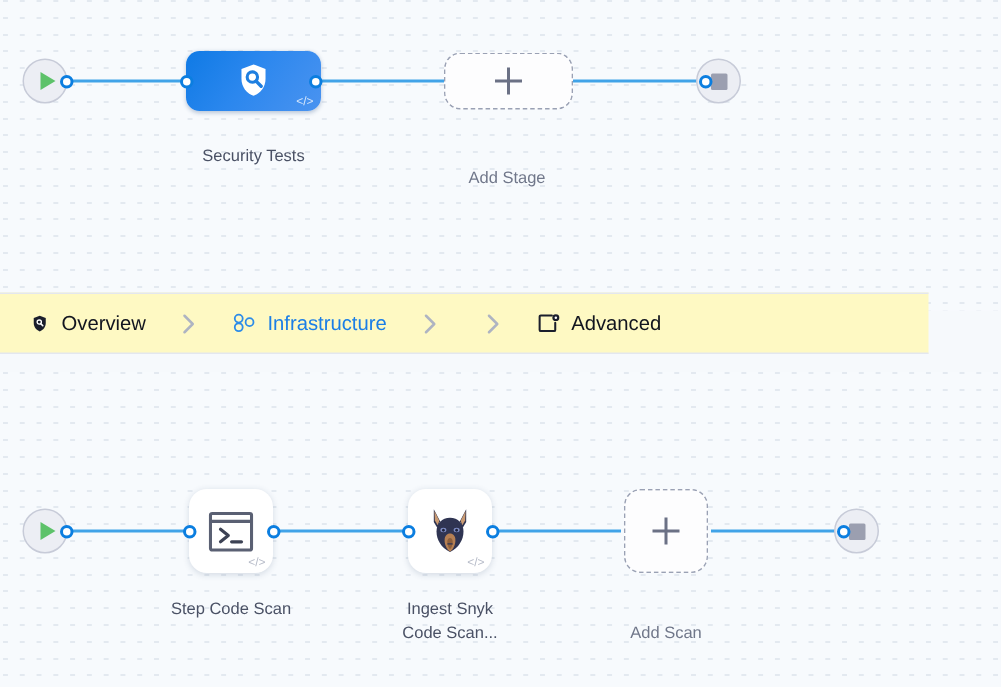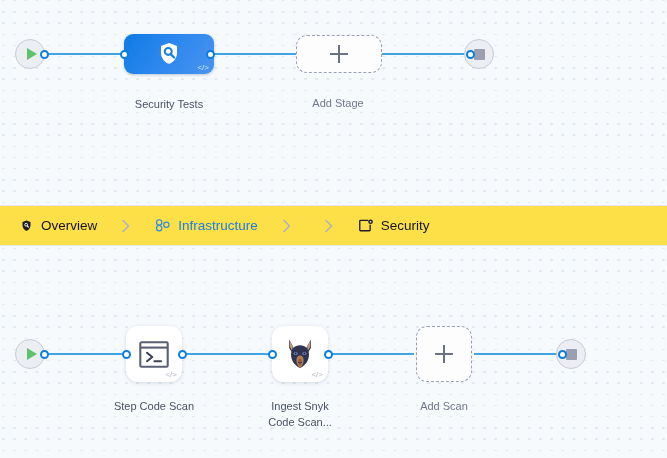--- a/index.html
+++ b/index.html
@@ -184,30 +184,30 @@
   
   .node-label {
     position: absolute;
     text-align: center;
     font-size: 11px;
     line-height: 16px;
     color: #4a5165;
     z-index: 3;
     white-space: pre-line;
   }
-  .label-add { color: #70778a; }
+  .label-add { color: #70778a; margin-top: 16px; }
 
   
   .tabbar {
     position: absolute;
     left: 0;
-    top: 205px;
-    width: 667px;
+    top: 195px;
+    width: 619px;
     height: 41px;
-    background: #fde047;
+    background: #fef9c3;
     border-top: 1px solid #e3e7ee;
     border-bottom: 1px solid #e3e7ee;
     box-sizing: border-box;
     display: flex;
     align-items: stretch;
     z-index: 10;
   }
   .tab {
     display: flex;
     align-items: center;
@@ -331,21 +331,21 @@
     </div>
 
     <div class="tab">
       <span class="tab-ico">
         <svg width="17" height="16" viewBox="0 0 20 19">
           <path d="M12.4 2.4H3.2a1 1 0 0 0-1 1v11a1 1 0 0 0 1 1h11a1 1 0 0 0 1-1V8.4" fill="none" stroke="#1b1f2c" stroke-width="1.7" stroke-linecap="round"></path>
           <circle cx="15.7" cy="4.2" r="2.9" fill="#1b1f2c"></circle>
           <circle cx="15.7" cy="4.2" r="1.05" fill="#ffffff"></circle>
         </svg>
       </span>
-      <span>Security</span>
+      <span>Advanced</span>
     </div>
   </div>
 
   <div class="canvas canvas-bottom"></div>
   <div class="layer">
 
     <div class="edge" style="left:40px; top:353px; width:90px;"></div>
     <div class="edge" style="left:183px; top:353px; width:90px;"></div>
     <div class="edge" style="left:328px; top:353px; width:86px;"></div>
     <div class="edge" style="left:474px; top:353px; width:88px;"></div>

